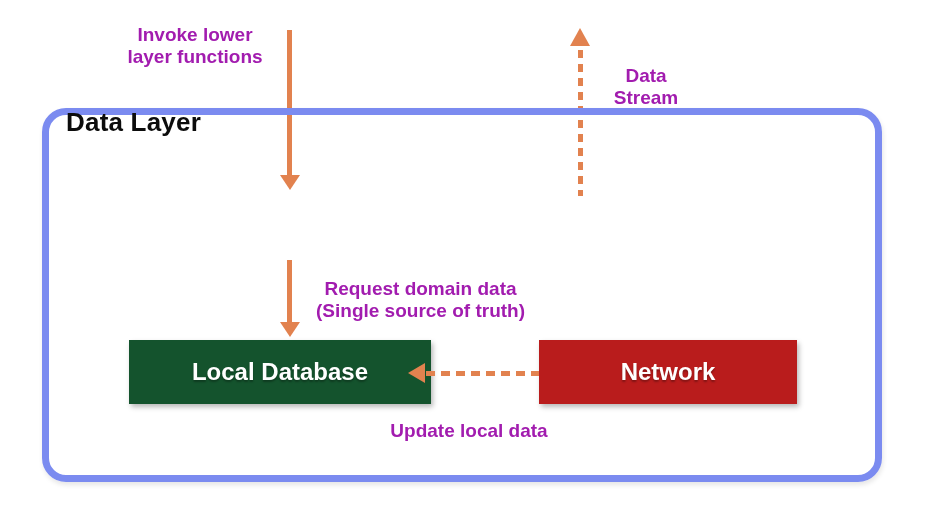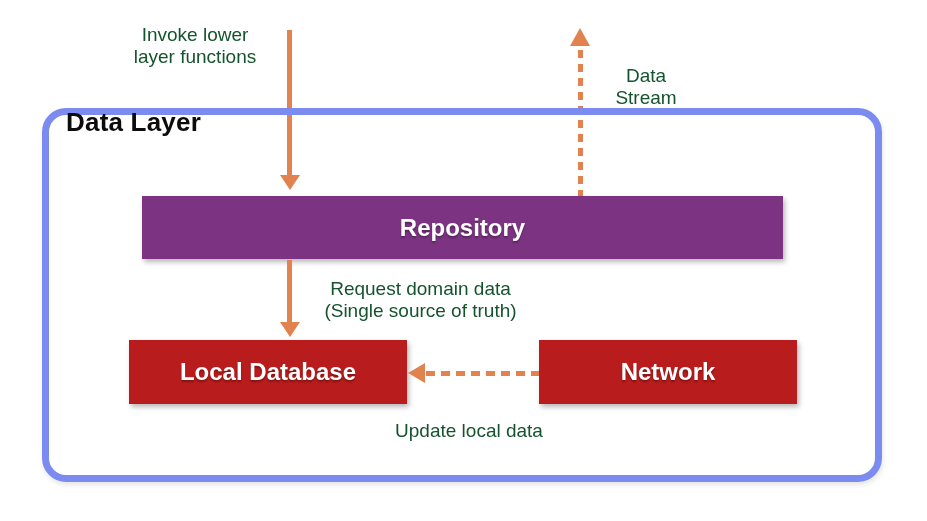--- a/index.html
+++ b/index.html
@@ -26,26 +26,26 @@
   }
   
   .node{
     position:absolute;
     display:flex;align-items:center;justify-content:center;
     color:#ffffff;font-weight:700;font-size:24px;
     text-shadow:0 2px 2px rgba(0,0,0,0.30);
     box-shadow:2px 3px 5px rgba(0,0,0,0.28);
   }
   .node-repository{left:142px;top:196px;width:641px;height:63px;background:#7C3482;}
-  .node-localdb{left:129px;top:340px;width:278px;height:64px;background:#b91c1c;}
+  .node-localdb{left:129px;top:340px;width:302px;height:64px;background:#14532d;}
   .node-network{left:539px;top:340px;width:258px;height:64px;background:#b91c1c;}
   
   .note{
     position:absolute;
-    color:#14532d;font-weight:400;font-size:19px;line-height:1.16;
+    color:#a21caf;font-weight:700;font-size:19px;line-height:1.16;
     text-align:center;white-space:pre-line;
   }
   .note-invoke{left:90px;top:24px;width:210px;}
   .note-stream{left:581px;top:24px;width:130px;margin-top:41px;}
   .note-request{left:298px;top:278px;width:245px;}
   .note-update{left:369px;top:420px;width:200px;}
   
   .vline{position:absolute;width:5px;background:#E2824F;}
   .vdash{position:absolute;width:5px;background:repeating-linear-gradient(to bottom,#E2824F 0 8px,transparent 8px 14px);}
   .hdash{position:absolute;height:5px;background:repeating-linear-gradient(to right,#E2824F 0 9px,transparent 9px 15px);}
@@ -79,23 +79,20 @@
   </div>
 
   <div>
     <div class="head head-up a3-head"></div>
     <div class="vdash a3-line"></div>
   </div>
 
   <div class="boundary"></div>
   <div class="boundary-title">Data Layer</div>
 
-  <div class="node node-repository">
-    <span>Repository</span>
-  </div>
 
   <div>
     <div class="vline a2-line"></div>
     <div class="head head-down a2-head"></div>
   </div>
   <div class="note note-request">Request domain data
 (Single source of truth)</div>
 
   <div class="node node-localdb">
     <span>Local Database</span>

